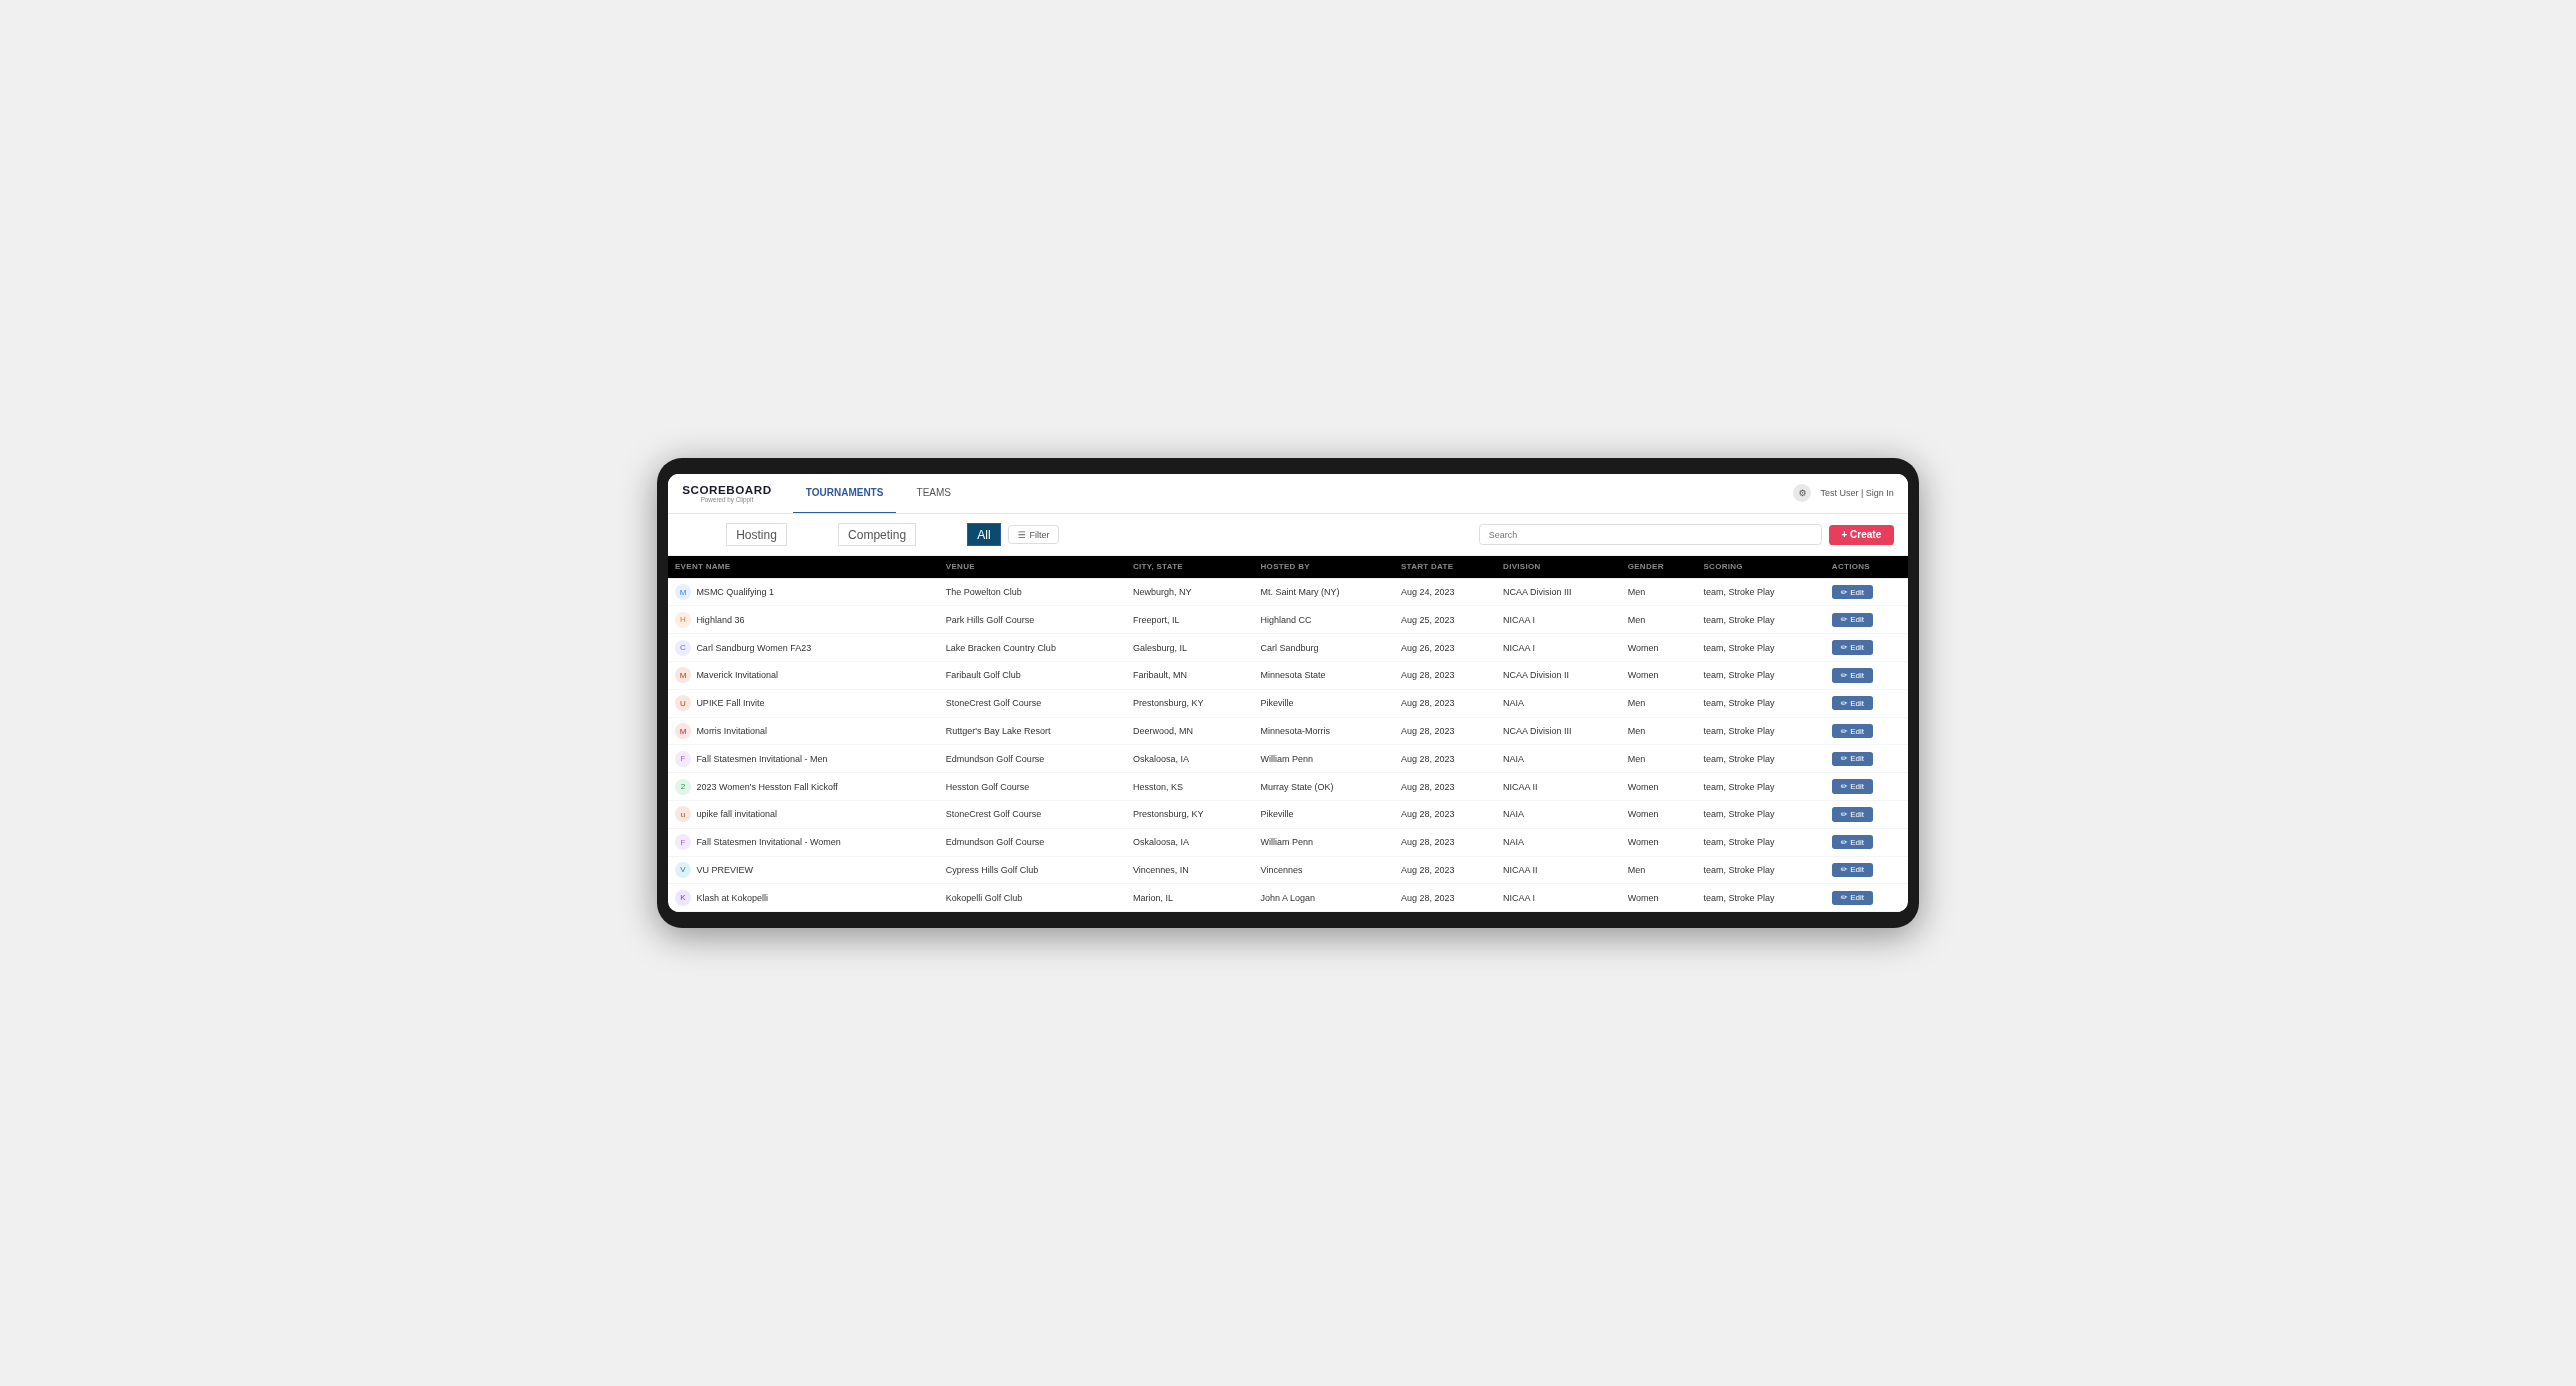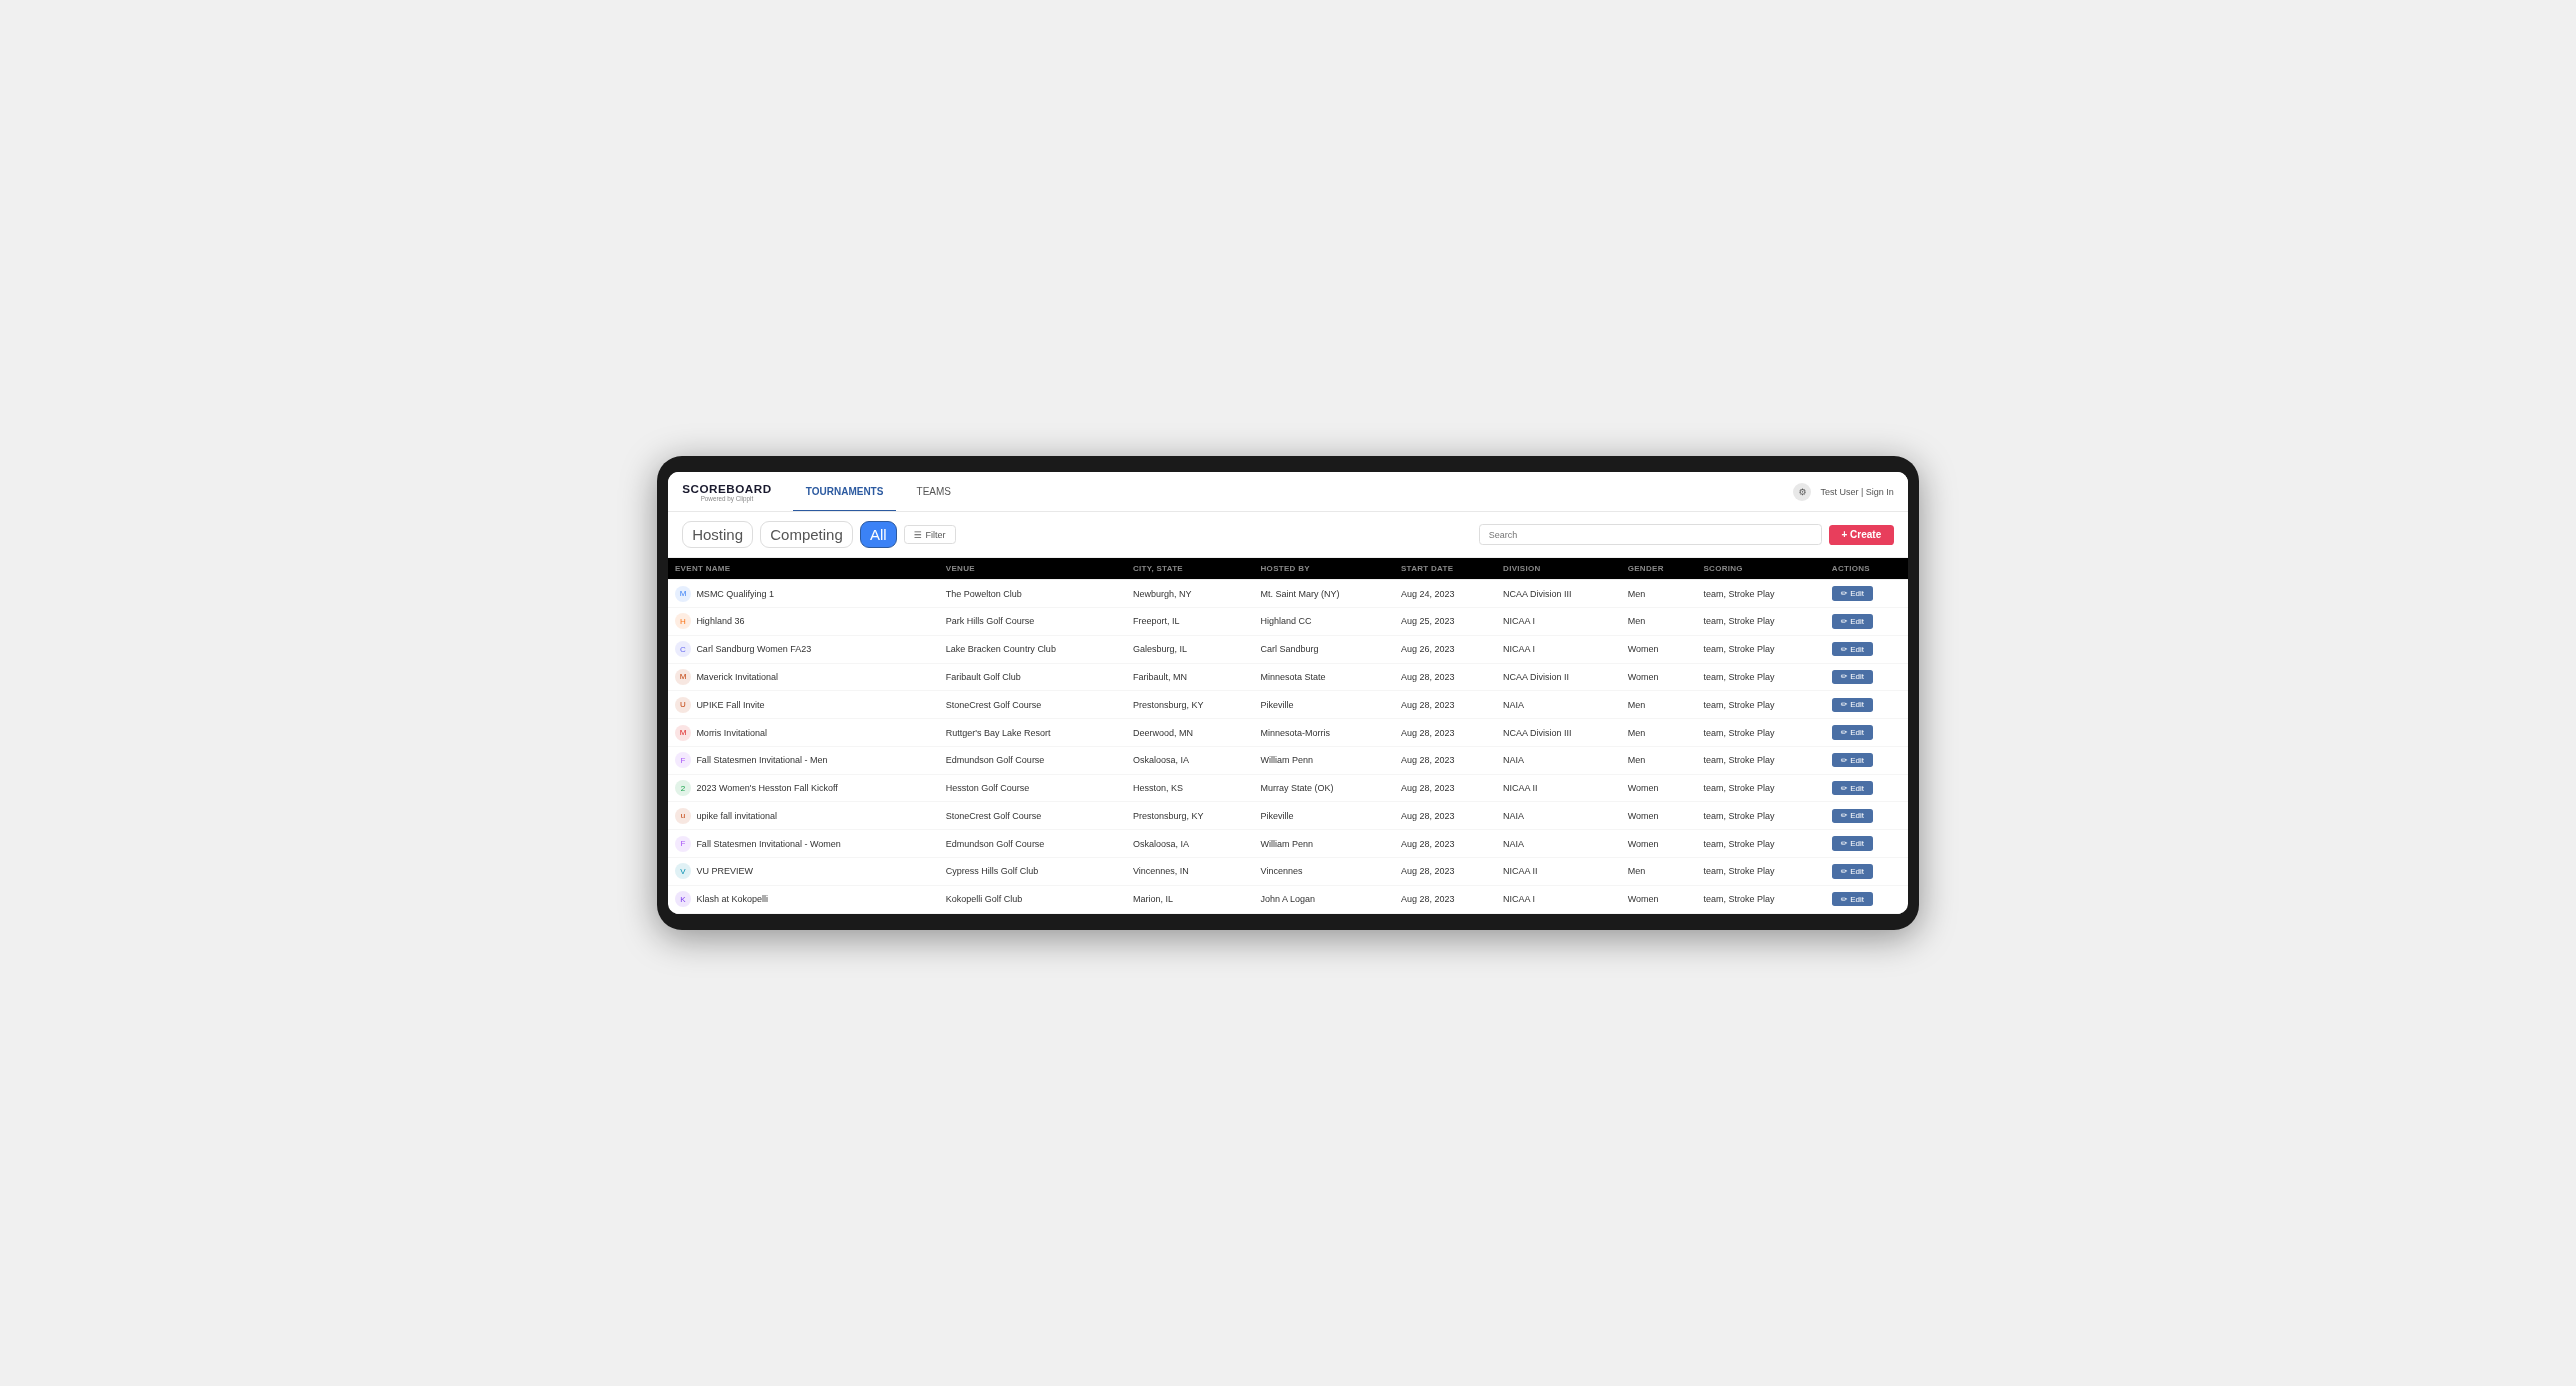--- a/index.html
+++ b/index.html
@@ -117,28 +117,29 @@
     .toolbar {
       padding: 9px 14.4px;
       display: flex;
       align-items: center;
       gap: 7.2px;
       border-bottom: 0.9px solid #f0f0f0;
     }
     .filter-btn {
       padding: 3.6px 9px;
       border: 0.9px solid #ddd;
-      border-radius: 9px;
+      border-radius: 0;
       background: #fff;
-      font-size: 15px;
+      font-size: 12px;
       color: #555;
       cursor: pointer;
+      margin-left: 44px;
     }
     .filter-btn.active {
-      background: #3b82f6;
+      background: #0c4a6e;
       color: #fff;
       border-color: #2c5aa0;
       text-align: center;
     }
     .filter-icon-btn {
       padding: 3.6px 9px;
       border: 0.9px solid #ddd;
       border-radius: 3.6px;
       background: #fff;
       font-size: 9px;

